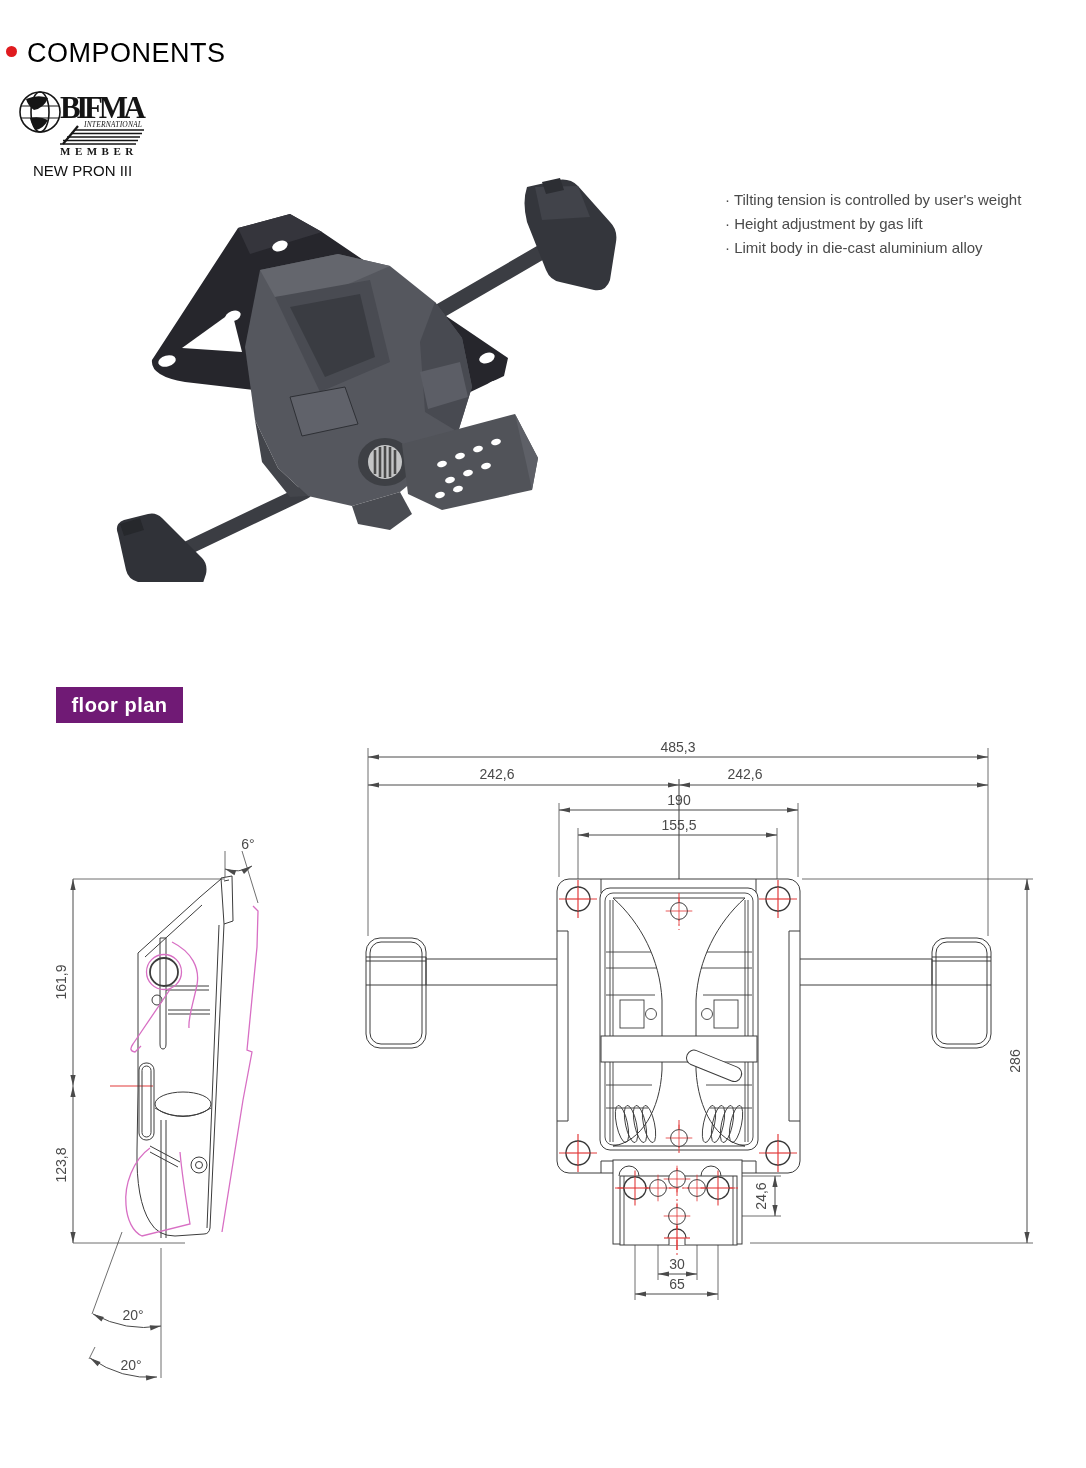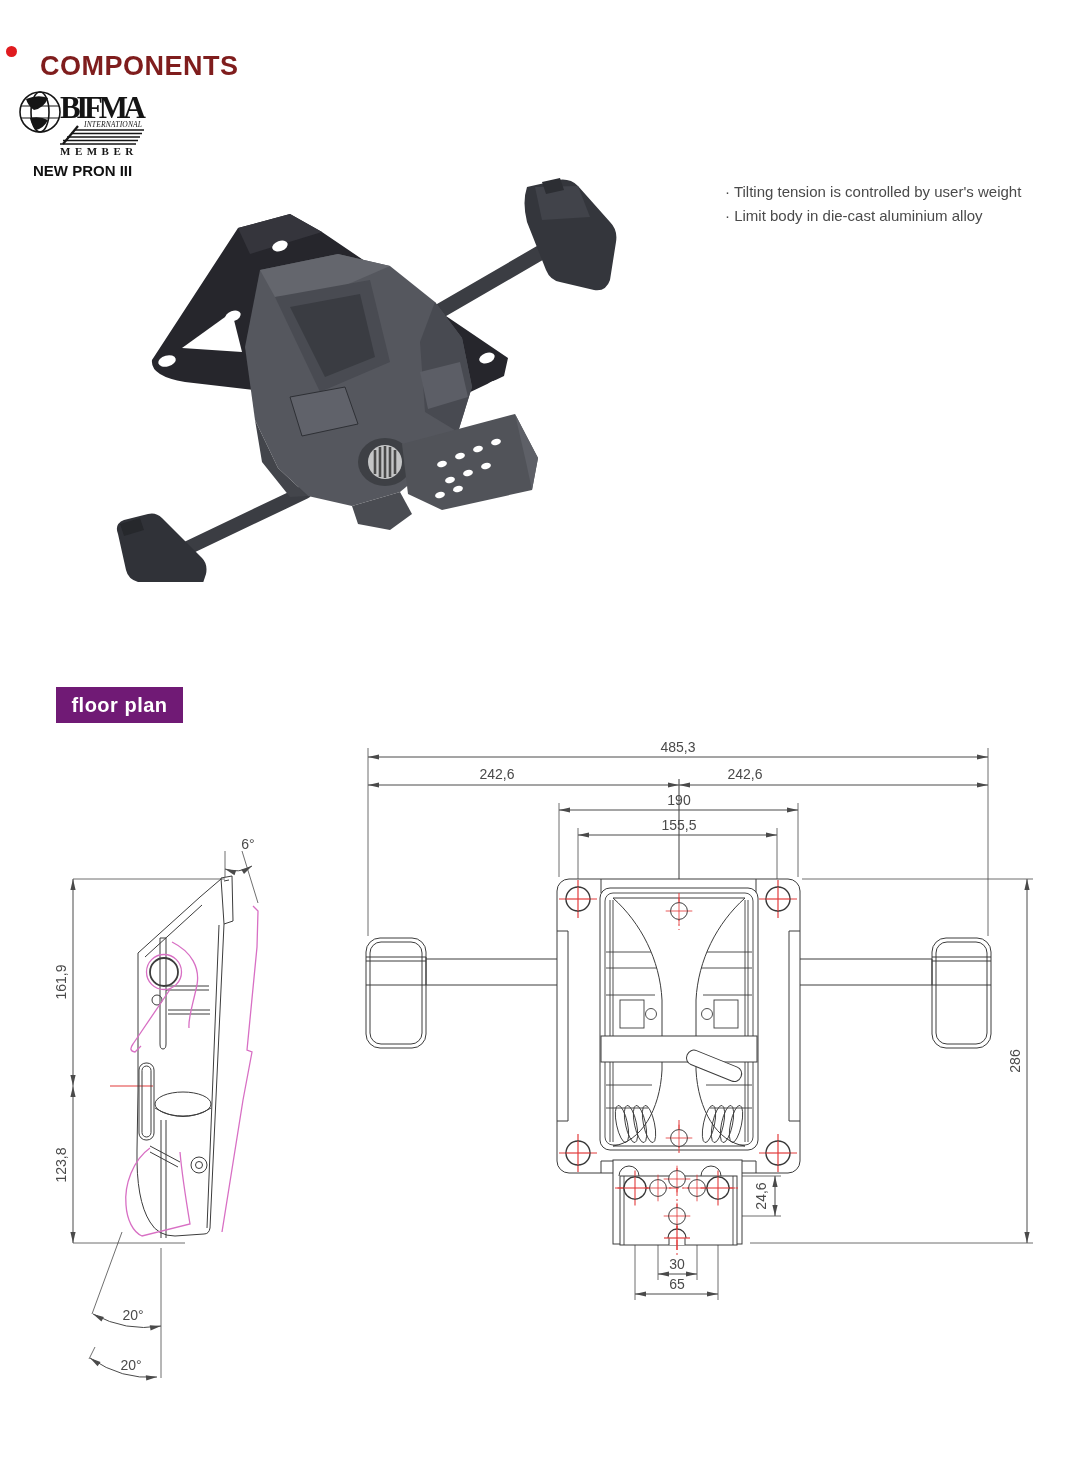--- a/index.html
+++ b/index.html
@@ -1,27 +1,27 @@
 <!DOCTYPE html>
 <html><head>
 <meta charset="utf-8">
 <style>
   html,body{margin:0;padding:0;background:#fff;}
   #page{position:relative;width:1086px;height:1468px;background:#fff;overflow:hidden;
         font-family:"Liberation Sans",sans-serif;}
   
   #hdr-dot{position:absolute;left:6px;top:46px;width:11px;height:11px;border-radius:50%;background:#e01b1f;}
-  #hdr-title{position:absolute;left:23px;top:34px;font-size:27px;font-weight:700;color:#7f1d1d;letter-spacing:.5px;margin:17px;}
+  #hdr-title{position:absolute;left:23px;top:34px;font-size:27px;font-weight:400;color:#000000;letter-spacing:.5px;margin:4px;}
   
   #logo{position:absolute;left:18px;top:86px;}
-  #product-name{position:absolute;left:33px;top:162px;font-size:15px;font-weight:700;color:#101010;}
+  #product-name{position:absolute;left:33px;top:162px;font-size:15px;font-weight:400;color:#101010;}
   
   #hero{position:absolute;left:90px;top:162px;}
   
-  #features{position:absolute;left:725px;top:180px;width:320px;}
+  #features{position:absolute;left:725px;top:188px;width:320px;}
   #features .feat{font-size:15px;line-height:24px;color:#4a4a4a;white-space:nowrap;}
   
   #floor-badge{position:absolute;left:56px;top:687px;width:127px;height:36px;background:#701a75;
     color:#fff;font-size:20px;font-weight:700;display:flex;align-items:center;justify-content:center;letter-spacing:.5px;}
   
   #drawing{position:absolute;left:40px;top:735px;}
   .ln{stroke:#3c3c3c;stroke-width:1;fill:none;}
   .lnt{stroke:#3c3c3c;stroke-width:.9;fill:none;}
   .wfill{fill:#fff;stroke:#3c3c3c;stroke-width:1;}
   .dimln{stroke:#4a4a4a;stroke-width:1;fill:none;}
@@ -125,20 +125,21 @@
           <ellipse cx="396" cy="304" rx="5" ry="3.2" transform="rotate(-15 396 304)"></ellipse>
           <ellipse cx="350" cy="333" rx="5" ry="3.2" transform="rotate(-15 350 333)"></ellipse>
           <ellipse cx="368" cy="327" rx="5" ry="3.2" transform="rotate(-15 368 327)"></ellipse>
         </g>
       </g>
     </g>
   </svg>
 
   <div id="features">
     <div class="feat">· Tilting tension is controlled by user's weight</div>
+    <div class="feat">· Height adjustment by gas lift</div>
     <div class="feat">· Limit body in die-cast aluminium alloy</div>
   </div>
 
   <div id="floor-badge">floor plan</div>
 
   <svg id="drawing" width="1000" height="660" viewBox="40 735 1000 660">
     <defs>
       <marker id="ar" viewBox="-12 -4 13 8" refX="0" refY="0" markerWidth="13" markerHeight="8" orient="auto-start-reverse">
         <path d="M0,0 L-11,2.6 L-11,-2.6 Z" fill="#4a4a4a"></path>
       </marker>

